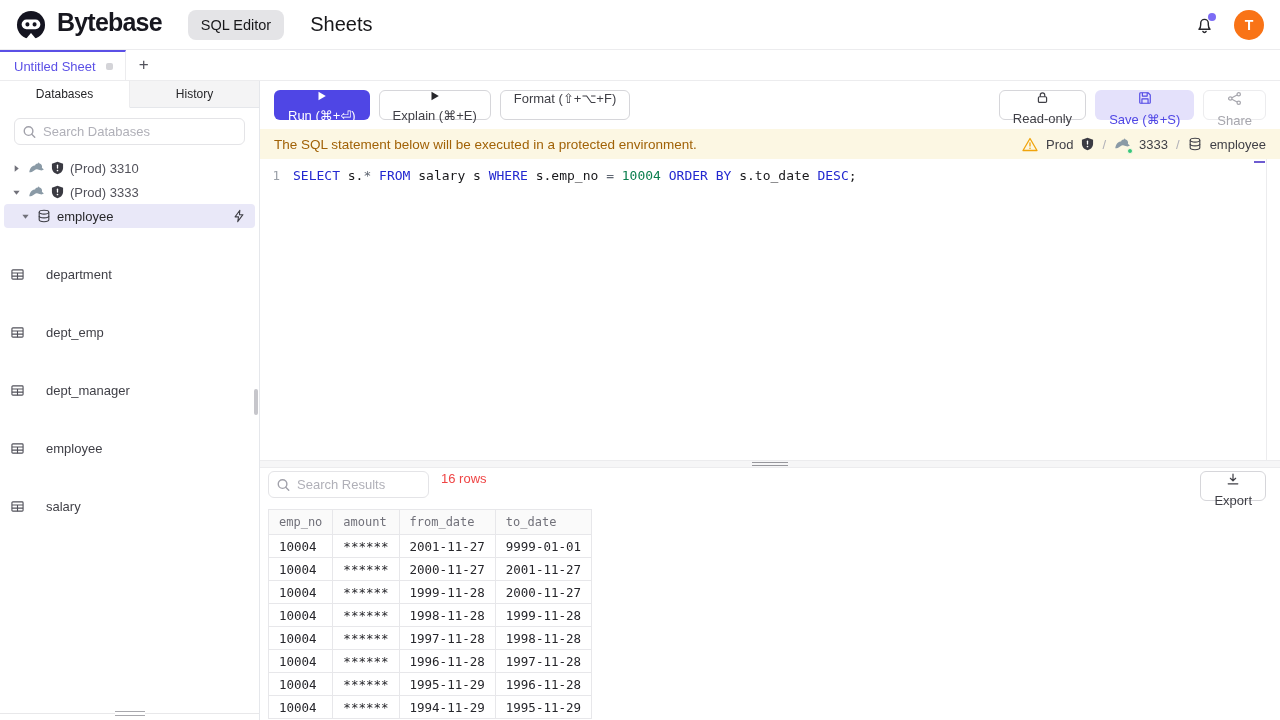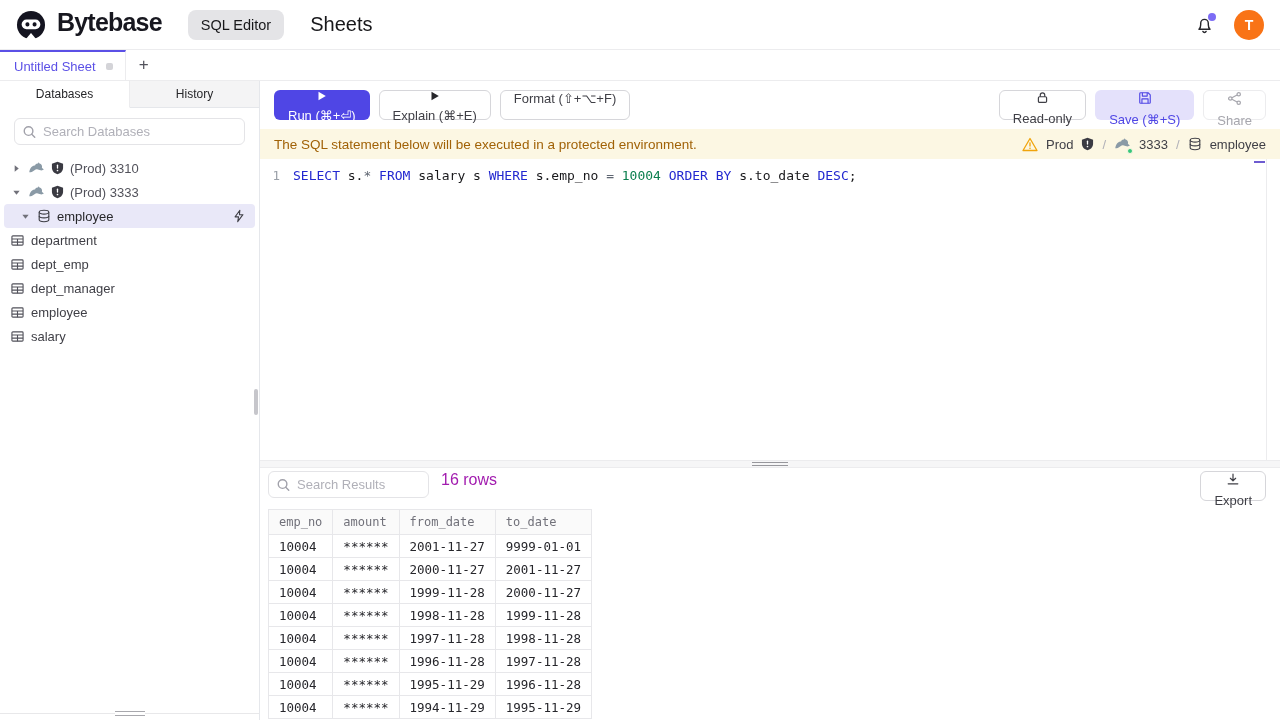--- a/index.html
+++ b/index.html
@@ -51,21 +51,21 @@
 
   .tree { font-size: 13px; color: #3f3f46; margin-top: 5px; }
   .tree-row { height: 24px; display: flex; align-items: center; gap: 6px;
     padding-left: 11px; cursor: pointer; }
   .tree-row .chev { width: 11px; flex: 0 0 auto; display: flex; justify-content: center; }
   .tree-row .lbl { color: #52525b; }
   .tree-row.db { margin: 0 4px; padding-left: 16px; border-radius: 4px;
     background: var(--selected-row, #e9e8f8); }
   .tree-row.db .lbl { color: #27272a; }
   .flash { margin-left: auto; margin-right: 9px; display: flex; }
-  .tree-row.tbl { gap: 7px; }
+  .tree-row.tbl { gap: 22px; margin-top: 34px; }
   .tree-row.tbl .lbl { color: #3f3f46; }
 
   .scroll-thumb { position: absolute; right: 1px; top: 308px; width: 4px; height: 26px;
     border-radius: 2px; background: #c6c6cb; cursor: grab; }
   .side-bottom { position: absolute; left: 0; right: 0; bottom: 6px; border-top: 1px solid #e8e8ea; }
   .side-bottom .grip-h { position: absolute; left: 50%; top: -3px; transform: translateX(-50%);
     width: 30px; height: 5px; background: #fff; border-top: 1px solid #a8a8ad;
     border-bottom: 1px solid #a8a8ad; cursor: row-resize; display: block; }
 
   
@@ -106,21 +106,21 @@
 
   .h-splitter { height: 8px; flex: 0 0 auto; background: #f6f6f7;
     border-top: 1px solid #ececee; border-bottom: 1px solid #ececee; position: relative; cursor: row-resize; }
   .h-splitter .grip { position: absolute; left: 50%; top: 50%; transform: translate(-50%,-50%);
     width: 36px; height: 4px; border-top: 1px solid #97979c; border-bottom: 1px solid #97979c; display: block; }
 
   .results { flex: 0 0 252px; display: flex; flex-direction: column; min-height: 0; }
   .results-bar { height: 36px; flex: 0 0 auto; display: flex; align-items: flex-start;
     gap: 12px; padding: 0 14px 0 8px; margin-top: 3px; }
   .results-search { position: relative; width: 161px; }
-  .row-count { font-size: 16px; color: #a21caf; }
+  .row-count { font-size: 13px; color: #ef4444; }
   .export-wrap { margin-left: auto; }
 
   .results-table-wrap { flex: 1; overflow: hidden; padding-left: 8px; margin-top: 2px; }
   table { border-collapse: collapse; font-family: "DejaVu Sans Mono", "Liberation Mono", monospace;
     font-size: 12.5px; table-layout: fixed; }
   th, td { border: 1px solid #e7e7ea; text-align: left; font-weight: 400;
     padding: 0 10px; white-space: nowrap; overflow: hidden; }
   th { background: #fafafa; color: #71717a; height: 25px; font-size: 12px; }
   td { height: 23px; color: #26262b; }
 </style>

